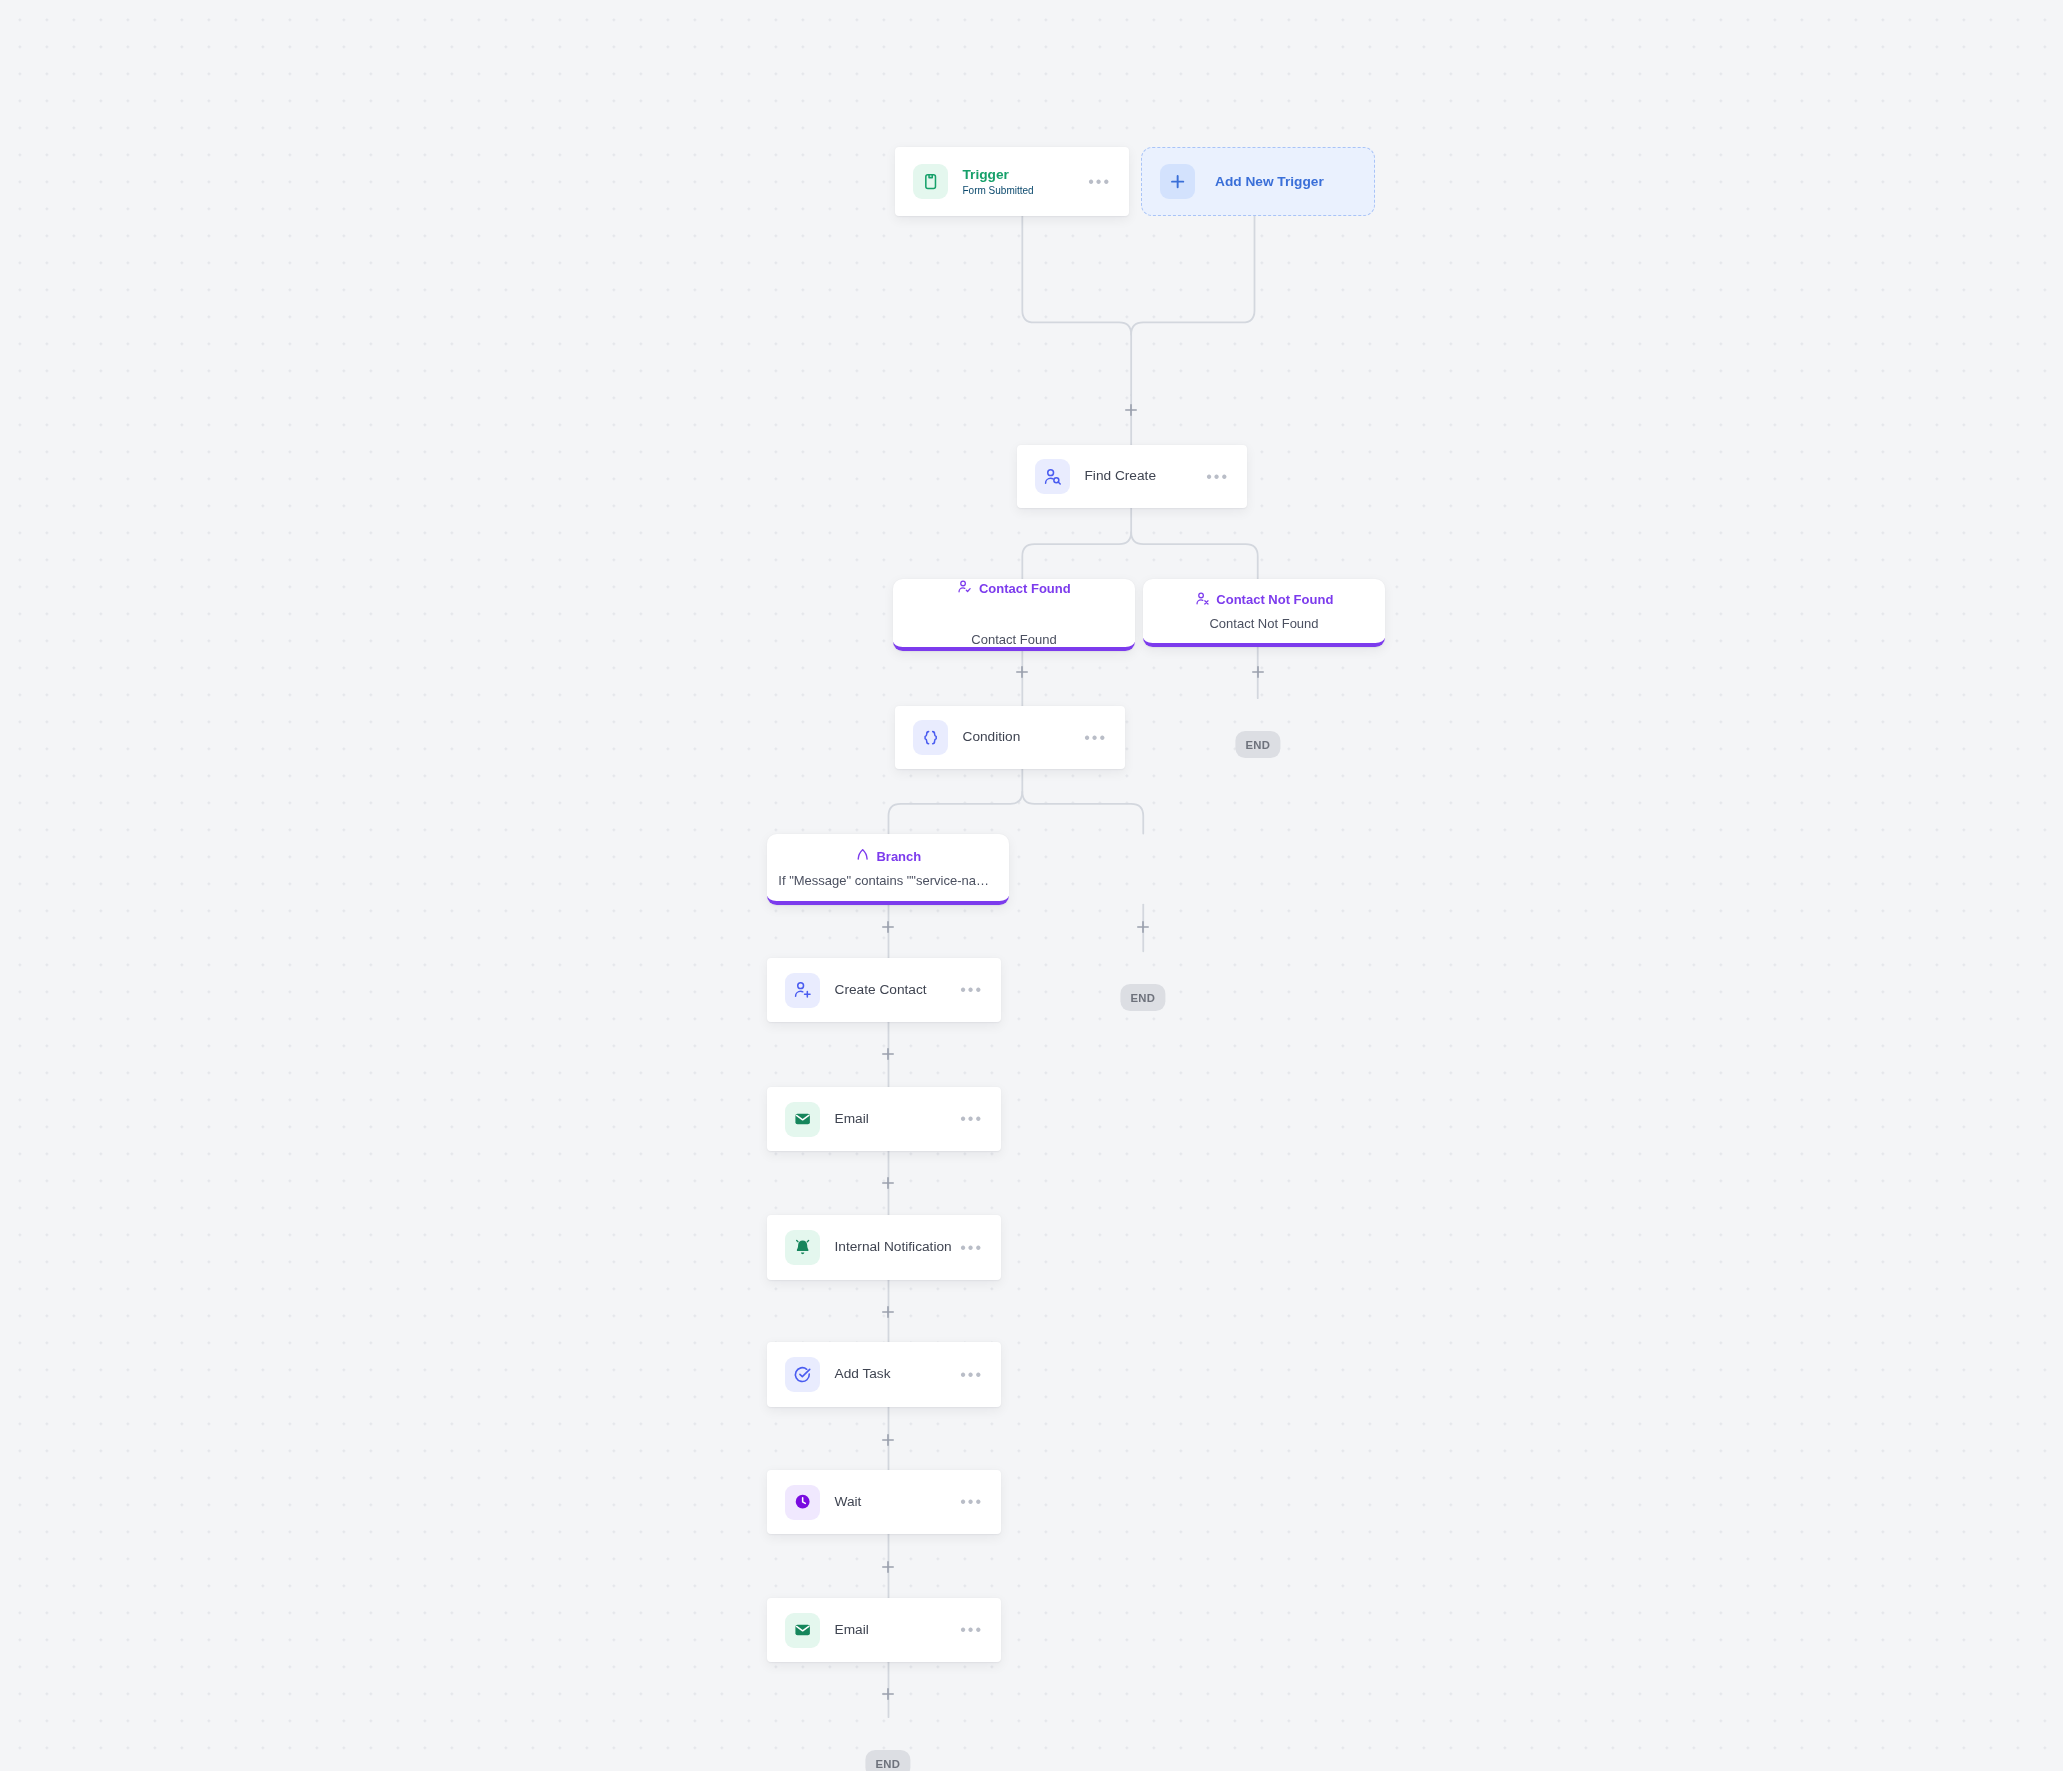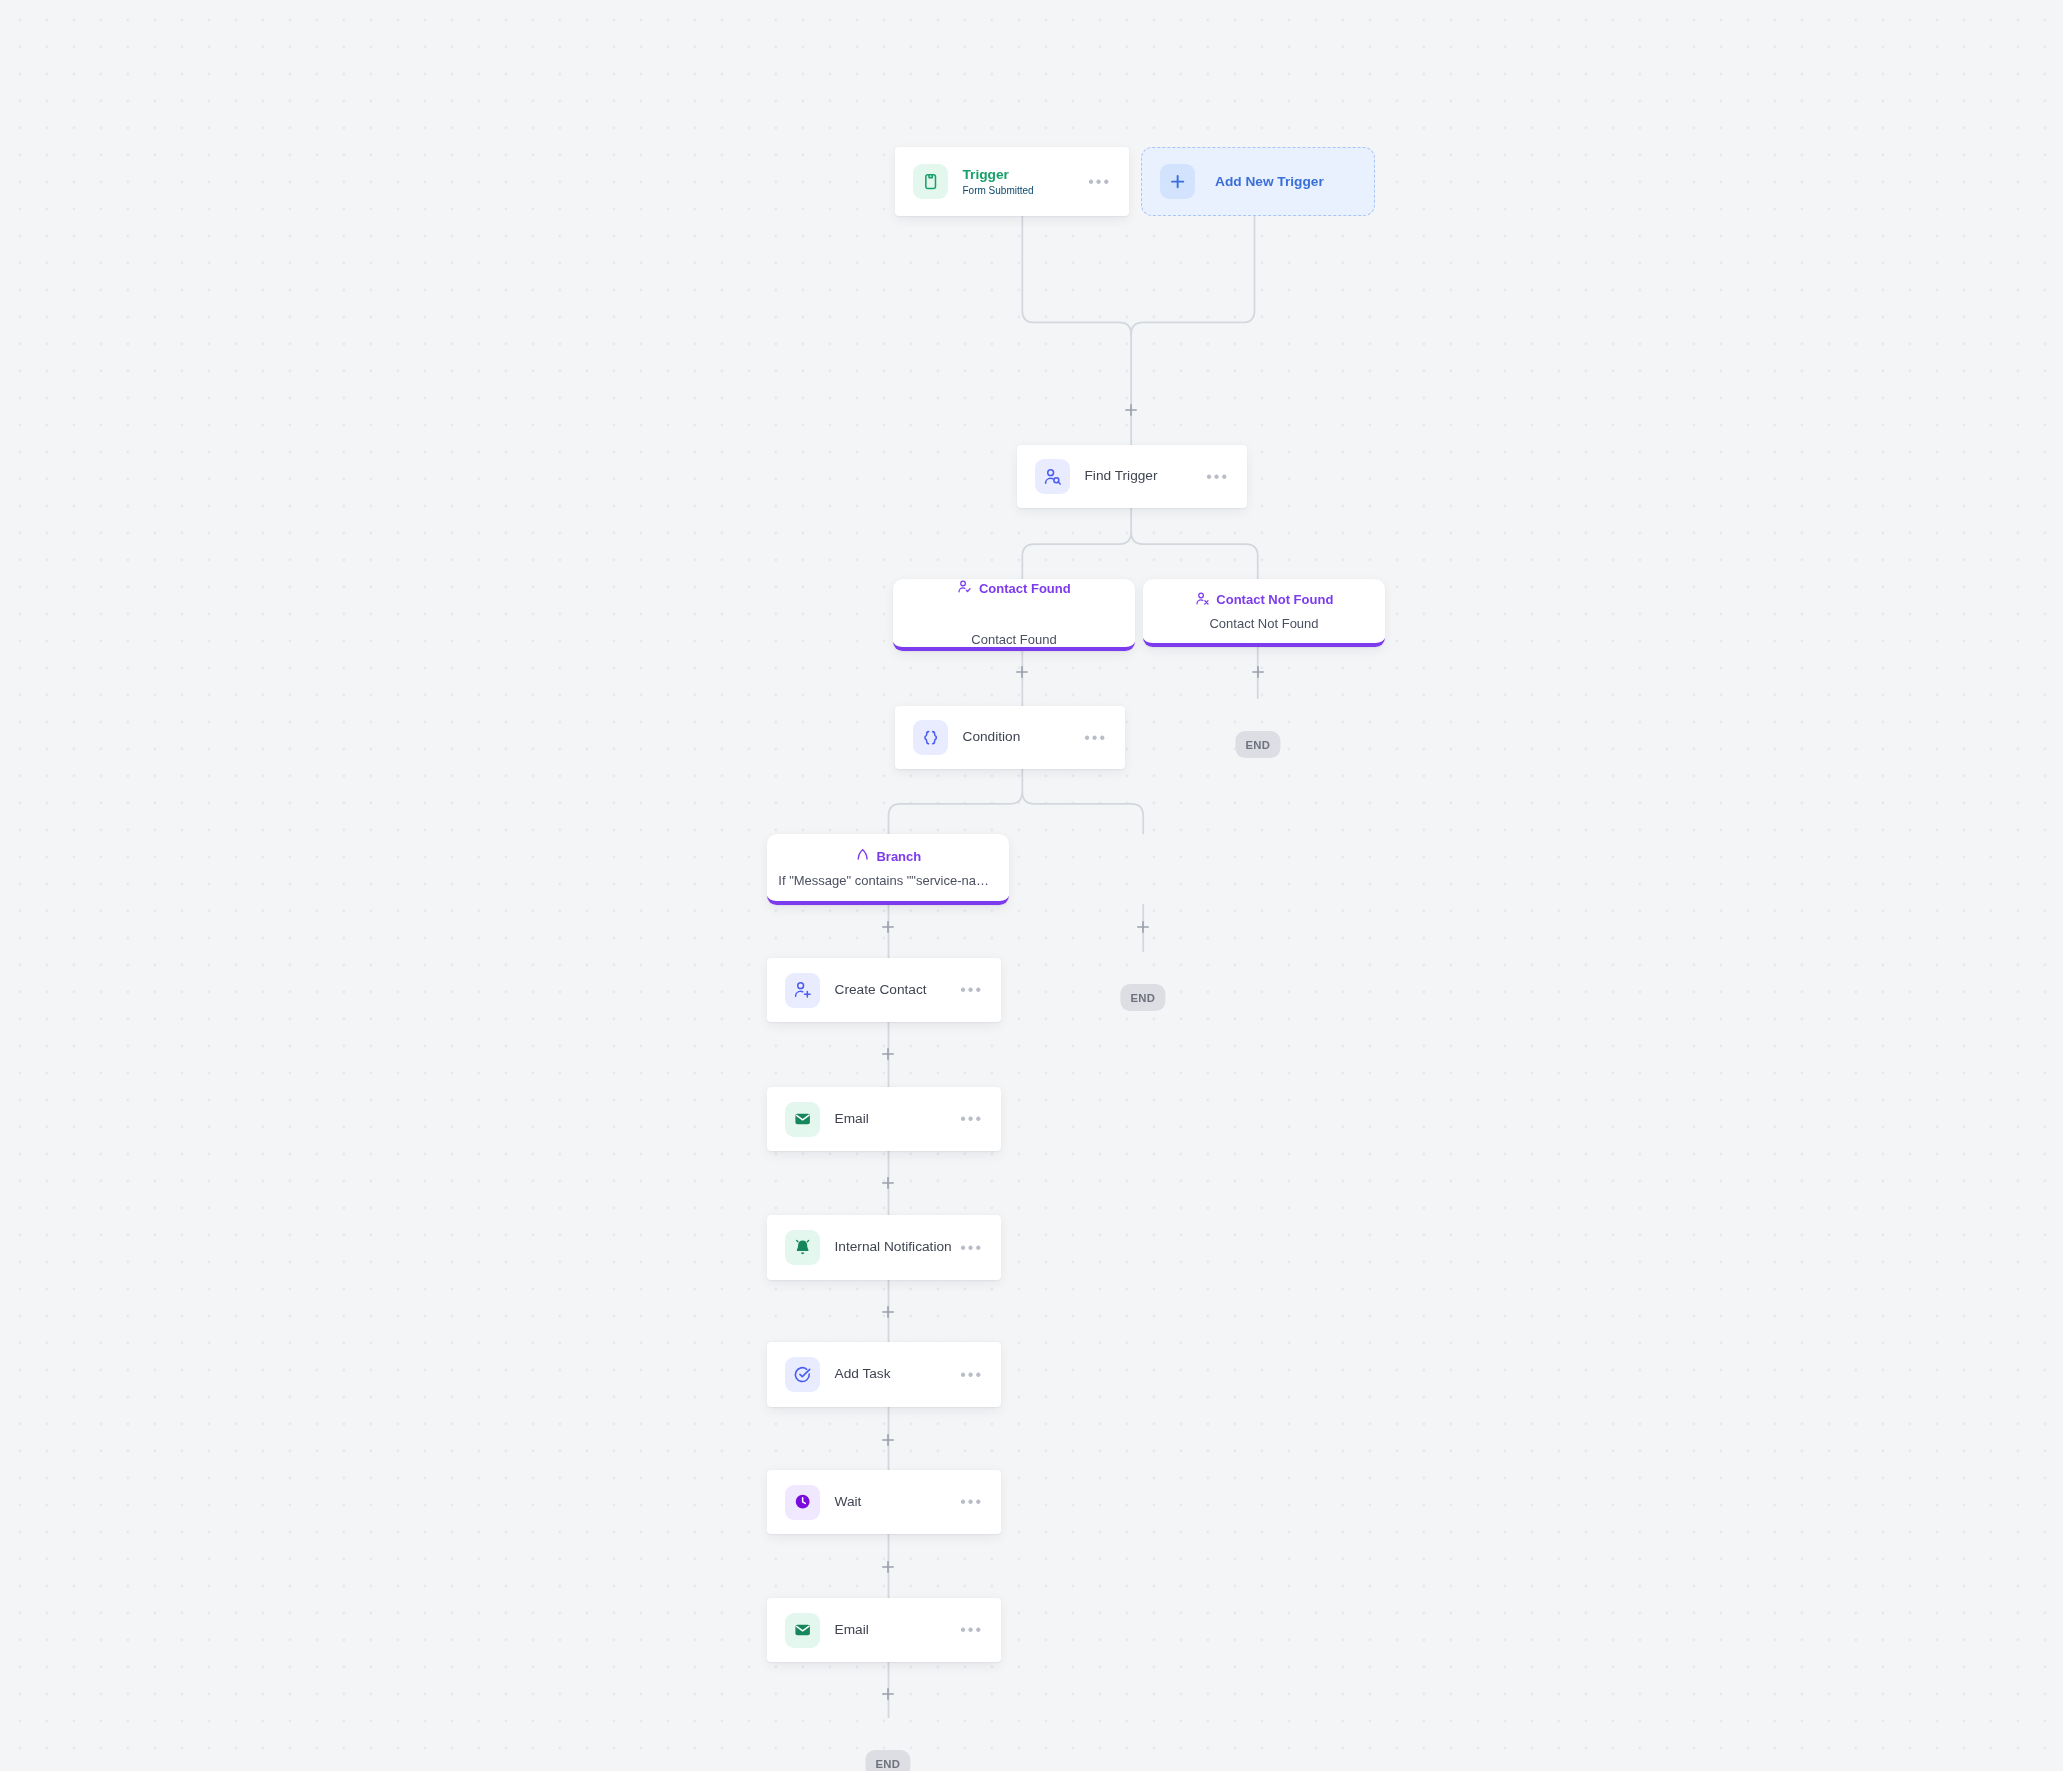--- a/index.html
+++ b/index.html
@@ -318,21 +318,21 @@
   <div class="node" style="left:1017px; top:445px; width:230px; height:63px;">
     <span class="node-icon ib-indigo">
       <svg width="19.3" height="19.3" viewBox="0 0 24 24" fill="none" stroke="#4a5cf0" stroke-width="1.9" stroke-linecap="round" stroke-linejoin="round">
         <circle cx="9.5" cy="7" r="3.6"></circle>
         <path d="M3.2 20.2c0-3.6 2.9-6.1 6.3-6.1 1.1 0 2.1.25 3 .7"></path>
         <circle cx="16.6" cy="16.4" r="3.1"></circle>
         <path d="M18.9 18.7 L21.4 21.2"></path>
       </svg>
     </span>
     <span class="node-body">
-      <span class="node-title">Find Trigger</span>
+      <span class="node-title">Find Create</span>
     </span>
     <span class="dots-menu">•••</span>
   </div>
 
   <div class="branch-node" style="left:893px; top:579px; width:242px; height:72px;justify-content:space-between;">
     <span class="branch-head">
       <span>
         <svg width="15.3" height="15.3" viewBox="0 0 24 24" fill="none" stroke="#7c3bed" stroke-width="2" stroke-linecap="round" stroke-linejoin="round">
           <circle cx="9.5" cy="7" r="3.6"></circle>
           <path d="M3.2 20.2c0-3.6 2.9-6.1 6.3-6.1 1 0 1.9.2 2.7.6"></path>

